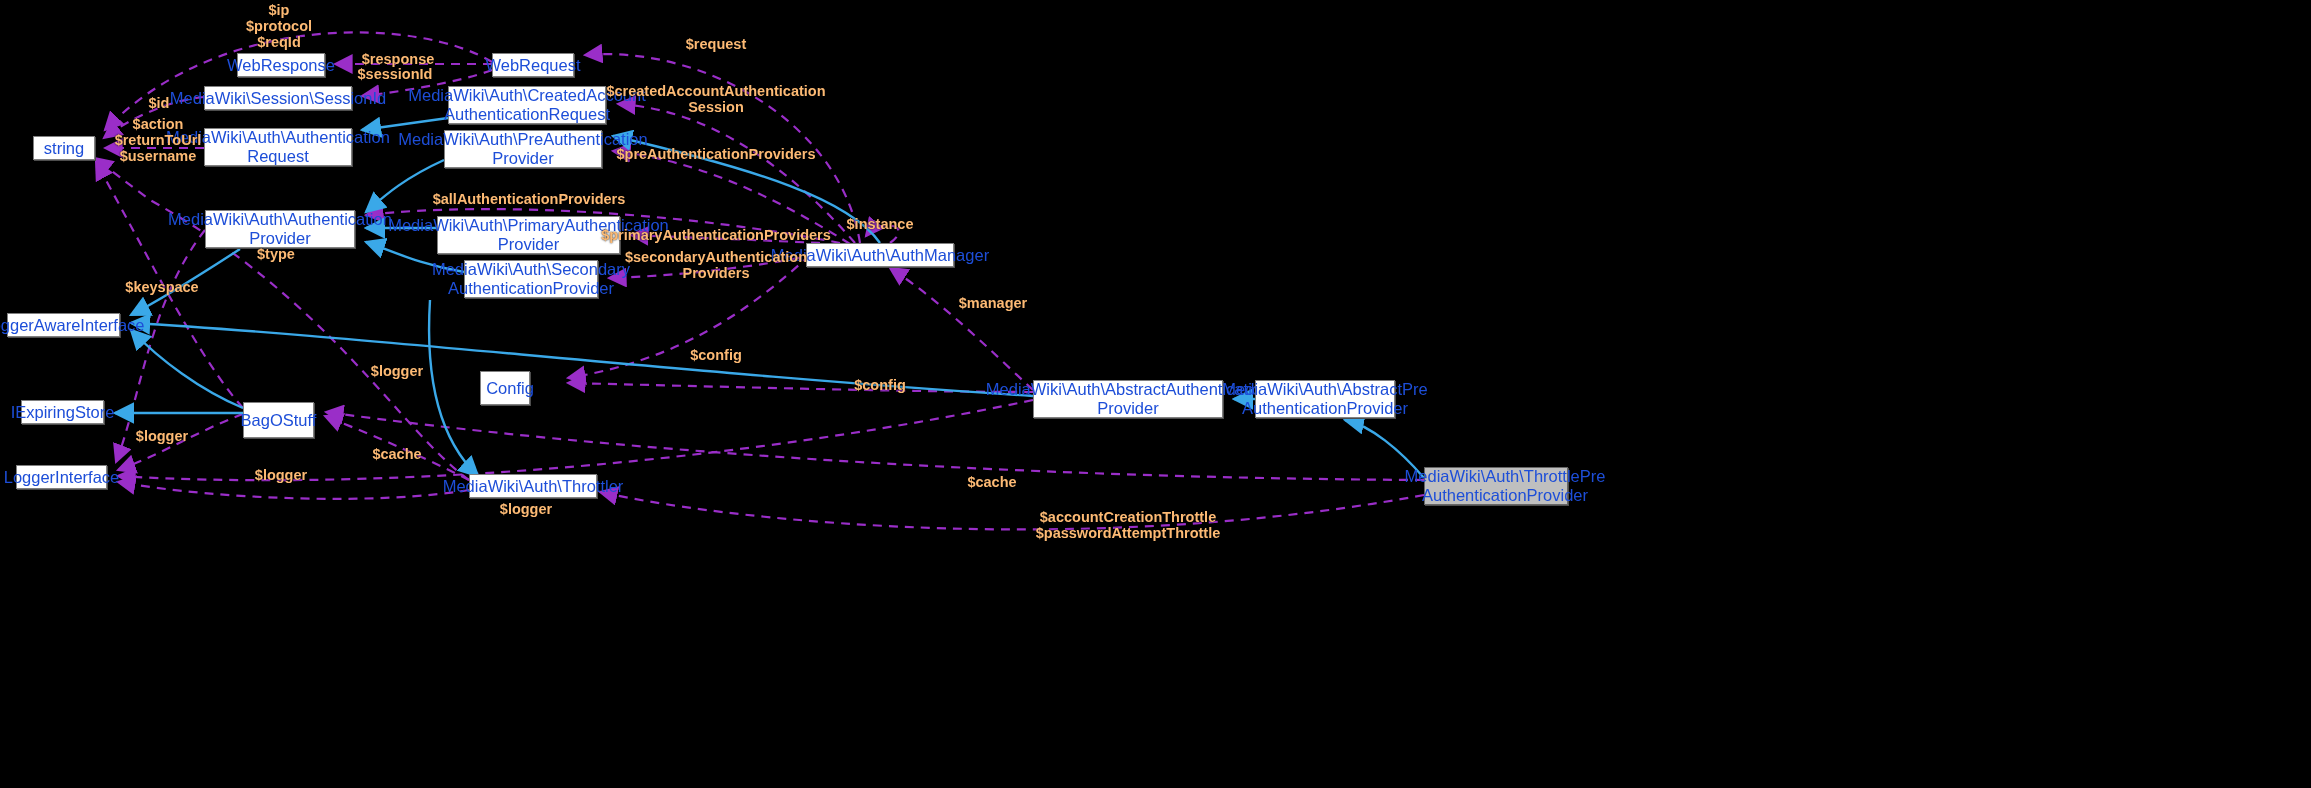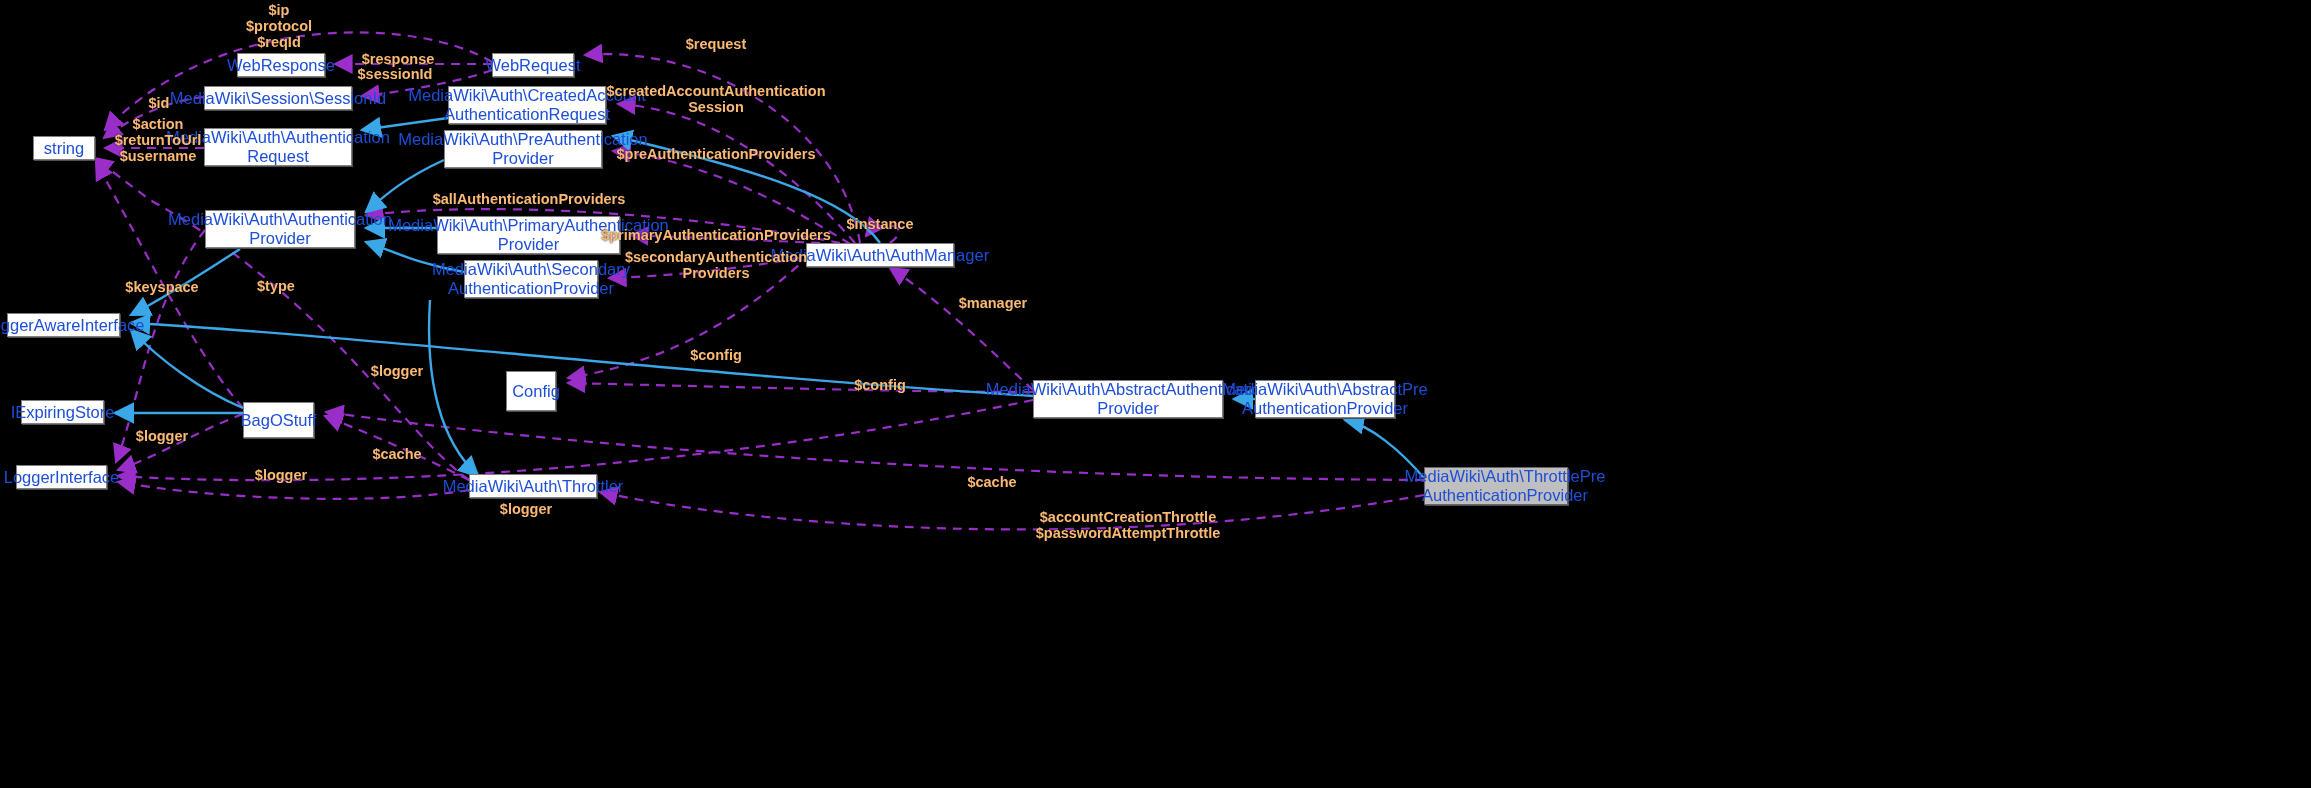--- a/index.html
+++ b/index.html
@@ -160,21 +160,21 @@
       <div class="node" style="left: 444px; top: 130px; width: 158px; height: 38px;">MediaWiki\Auth\PreAuthentication
 Provider</div>
       <div class="node" style="left: 205px; top: 210px; width: 150px; height: 38px;">MediaWiki\Auth\Authentication
 Provider</div>
       <div class="node" style="left: 437px; top: 216px; width: 183px; height: 38px;">MediaWiki\Auth\PrimaryAuthentication
 Provider</div>
       <div class="node" style="left: 464px; top: 260px; width: 134px; height: 38px;">MediaWiki\Auth\Secondary
 AuthenticationProvider</div>
       <div class="node" style="left: 806px; top: 243px; width: 148px; height: 24px;">MediaWiki\Auth\AuthManager</div>
       <div class="node" style="left: 7px; top: 313px; width: 113px; height: 24px;">LoggerAwareInterface</div>
-      <div class="node" style="left: 506px; top: 371px; width: 50px; height: 40px; padding-left: 16px;">Config</div>
+      <div class="node" style="left: 480px; top: 371px; width: 50px; height: 34px; padding-left: 16px;">Config</div>
       <div class="node" style="left: 1033px; top: 380px; width: 190px; height: 38px;">MediaWiki\Auth\AbstractAuthentication
 Provider</div>
       <div class="node" style="left: 1255px; top: 380px; width: 140px; height: 38px;">MediaWiki\Auth\AbstractPre
 AuthenticationProvider</div>
       <div class="node" style="left: 21px; top: 400px; width: 83px; height: 24px;">IExpiringStore</div>
       <div class="node" style="left: 243px; top: 402px; width: 71px; height: 36px;">BagOStuff</div>
       <div class="node" style="left: 16px; top: 465px; width: 91px; height: 24px;">LoggerInterface</div>
       <div class="node" style="left: 469px; top: 474px; width: 128px; height: 24px;">MediaWiki\Auth\Throttler</div>
       <div class="node highlight" style="left: 1424px; top: 467px; width: 144px; height: 38px; padding-left: 24px;">MediaWiki\Auth\ThrottlePre
 AuthenticationProvider</div>
@@ -189,21 +189,21 @@
       <div class="edge-label" style="left: 716px; top: 83px;">$createdAccountAuthentication
 Session</div>
       <div class="edge-label" style="left: 159px; top: 95px;">$id</div>
       <div class="edge-label" style="left: 158px; top: 116px;">$action
 $returnToUrl
 $username</div>
       <div class="edge-label" style="left: 716px; top: 146px;">$preAuthenticationProviders</div>
       <div class="edge-label" style="left: 529px; top: 191px;">$allAuthenticationProviders</div>
       <div class="edge-label" style="left: 880px; top: 216px;">$instance</div>
       <div class="edge-label" style="left: 716px; top: 227px;">$primaryAuthenticationProviders</div>
-      <div class="edge-label" style="left: 276px; top: 246px; margin-top: 32px;">$type</div>
+      <div class="edge-label" style="left: 276px; top: 246px;">$type</div>
       <div class="edge-label" style="left: 716px; top: 249px;">$secondaryAuthentication
 Providers</div>
       <div class="edge-label" style="left: 162px; top: 279px;">$keyspace</div>
       <div class="edge-label" style="left: 993px; top: 295px;">$manager</div>
       <div class="edge-label" style="left: 716px; top: 347px;">$config</div>
       <div class="edge-label" style="left: 397px; top: 363px;">$logger</div>
       <div class="edge-label" style="left: 880px; top: 377px;">$config</div>
       <div class="edge-label" style="left: 162px; top: 428px;">$logger</div>
       <div class="edge-label" style="left: 397px; top: 446px;">$cache</div>
       <div class="edge-label" style="left: 281px; top: 467px;">$logger</div>

